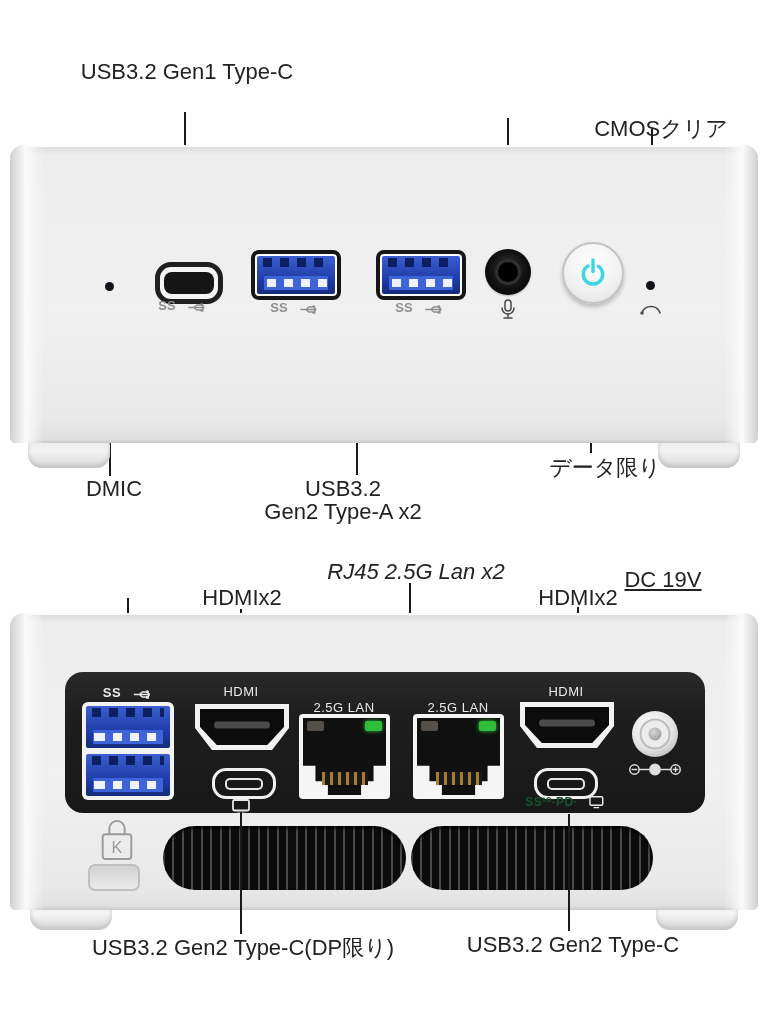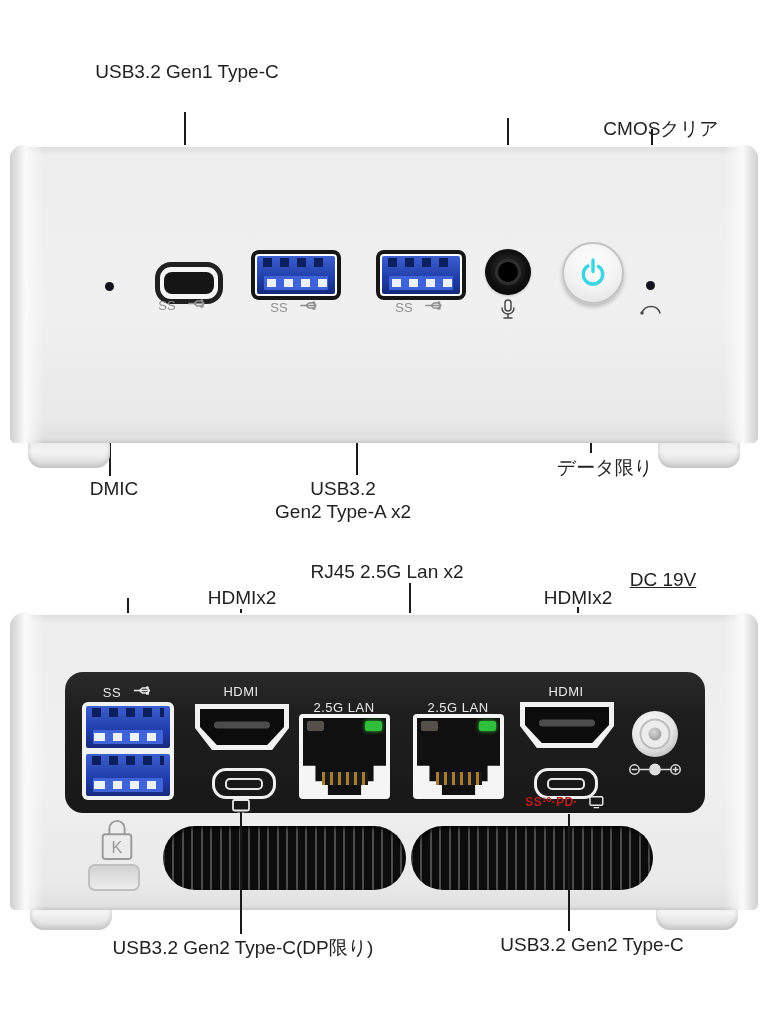--- a/index.html
+++ b/index.html
@@ -1,20 +1,20 @@
 <!DOCTYPE html>
 <html><head>
 <meta charset="utf-8">
 <style>
   html,body{margin:0;padding:0;background:#fff;}
   .stage{position:relative;width:768px;height:1024px;background:#ffffff;overflow:hidden;
          font-family:"Liberation Sans","DejaVu Sans",sans-serif;color:#1f1f1f;}
   
   .lbl{position:absolute;transform:translateX(-50%);text-align:center;
-       font-size:19px;line-height:23px;color:#222;white-space:nowrap;}
+       font-size:22px;line-height:23px;color:#222;white-space:nowrap;}
   .vline{position:absolute;width:1.5px;background:#1a1a1a;}
   .hline{position:absolute;height:1.5px;background:#1a1a1a;}
   .z6{z-index:6;}
   
   .chassis{position:absolute;left:10px;width:748px;z-index:1;
      background:linear-gradient(180deg,#d9d9d9 0,#ededed 10px,#f0f0f0 55%,#e9e9e9 92%,#dedede 100%);
      border-radius:14px 14px 6px 6px;
      box-shadow:inset 0 2px 0 #fcfcfc, inset 0 -2px 3px #c9c9c9;}
   .chassis::before,.chassis::after{content:"";position:absolute;top:0;bottom:0;width:34px;z-index:0;}
   .chassis::before{left:0;background:linear-gradient(90deg,#cfcfcf,#fafafa 45%,rgba(240,240,240,0));border-radius:14px 0 0 6px;}
@@ -28,22 +28,22 @@
   .usbc-front{position:absolute;left:155px;top:262px;width:58px;height:32px;z-index:2;
       border:5px solid #202020;border-radius:16px;background:#f5f5f5;}
   .usbc-front i{position:absolute;left:4px;right:4px;top:5px;bottom:5px;border-radius:8px;background:#151515;display:block;}
   .usba-front{position:absolute;top:250px;width:90px;height:50px;z-index:2;
       border:4px solid #161616;border-radius:8px;background:#fdfdfd;padding:2px;box-sizing:border-box;}
   .usba-in{position:relative;width:100%;height:100%;background:linear-gradient(180deg,#3c5ecf 0,#1f3da8 60%,#142a7c 100%);border-radius:2px;overflow:hidden;}
   .usba-in::before{content:"";position:absolute;left:6px;right:6px;top:2px;height:9px;
       background:repeating-linear-gradient(90deg,#0c1f60 0 9px,rgba(0,0,0,0) 9px 17px);}
   .usba-in::after{content:"";position:absolute;left:7px;right:7px;bottom:4px;height:14px;background:#3f63d8;border-radius:1px;
       background-image:repeating-linear-gradient(90deg,#eef2ff 0 9px,rgba(0,0,0,0) 9px 17px);background-position:3px 3px;background-size:auto 8px;background-repeat:repeat-x;}
-  .ss-tag{position:absolute;transform:translateX(-50%);display:flex;align-items:flex-start;gap:12px;z-index:2;
-      font-size:13px;font-weight:normal;color:#8f8f8f;}
+  .ss-tag{position:absolute;transform:translateX(-50%);display:flex;align-items:flex-end;gap:12px;z-index:2;
+      font-size:13px;font-weight:bold;color:#8f8f8f;}
   .ss-tag svg{color:#8f8f8f;}
   .jack35{position:absolute;left:485px;top:249px;width:46px;height:46px;border-radius:50%;z-index:2;
       background:radial-gradient(circle at 50% 45%,#3a3a3a 0,#101010 55%,#000 100%);box-shadow:0 1px 2px #bbb;}
   .jack35 i{position:absolute;left:50%;top:50%;width:20px;height:20px;transform:translate(-50%,-50%);
       border-radius:50%;background:#000;border:3px solid #2f2f2f;display:block;}
   .power-btn{position:absolute;left:562px;top:242px;width:58px;height:58px;border-radius:50%;z-index:2;
       background:radial-gradient(circle at 50% 32%,#ffffff 0,#f2f2f2 55%,#dfdfdf 100%);
       border:2px solid #c3c3c3;box-shadow:0 3px 4px rgba(0,0,0,.22);display:flex;align-items:center;justify-content:center;}
   .icon-under{position:absolute;transform:translateX(-50%);z-index:2;}
   
@@ -76,21 +76,21 @@
   .dcjack .r1{position:absolute;left:50%;top:50%;width:27px;height:27px;transform:translate(-50%,-50%);
       border-radius:50%;background:#ececec;border:2px solid #bdbdbd;}
   .dcjack .r2{position:absolute;left:50%;top:50%;width:13px;height:13px;transform:translate(-50%,-50%);
       border-radius:50%;background:radial-gradient(circle at 40% 35%,#d8d8d8,#8b8b8b);}
   .vent{position:absolute;top:826px;height:64px;z-index:2;border-radius:32px;background:#0c0c0c;
       background-image:repeating-linear-gradient(90deg,rgba(110,110,110,.65) 0 1.6px,rgba(0,0,0,0) 1.6px 9.5px);
       box-shadow:inset 0 2px 4px #000;}
   .kslot{position:absolute;left:88px;top:864px;width:48px;height:23px;z-index:2;
       background:linear-gradient(180deg,#d2d2d2,#ececec);border:2px solid #c0c0c0;border-radius:7px;}
   .badge{position:absolute;transform:translateX(-50%);display:flex;align-items:center;gap:11px;z-index:3;
-      color:#b91c1c;font-size:12px;font-weight:bold;letter-spacing:.3px;white-space:nowrap;}
+      color:#14532d;font-size:12px;font-weight:bold;letter-spacing:.3px;white-space:nowrap;}
 </style>
 </head>
 <body>
 
 <div class="stage">
 
   <div class="lbl" style="left:187px;top:60px;">
     <div>USB3.2 Gen1 Type-C</div>
   </div>
   <div class="lbl" style="left:661px;top:117px;">
@@ -179,33 +179,33 @@
   <div class="icon-under" style="left:651px;top:298px;">
     <svg width="26" height="17" viewBox="0 0 26 17">
         <path d="M4 15 A9.5 9.5 0 0 1 22 15" fill="none" stroke="#4a4a4a" stroke-width="1.5" stroke-linecap="round"></path>
       <circle cx="4" cy="15" r="1.7" fill="#4a4a4a"></circle>
       </svg>
   </div>
 
   <div class="lbl" style="left:242px;top:586px;">
     <div>HDMIx2</div>
   </div>
-  <div class="lbl" style="left:387px;top:560px;">
+  <div class="lbl" style="left:416px;top:560px;font-style:italic;">
     <div>RJ45 2.5G Lan x2</div>
   </div>
   <div class="lbl" style="left:578px;top:586px;">
     <div>HDMIx2</div>
   </div>
   <div class="lbl" style="left:663px;top:568px;text-decoration:underline;">
     <div>DC 19V</div>
   </div>
   <div class="lbl" style="left:243px;top:936px;">
     <div>USB3.2 Gen2 Type-C(DP限り)</div>
   </div>
-  <div class="lbl" style="left:573px;top:933px;margin-left:19px;">
+  <div class="lbl" style="left:573px;top:933px;">
     <div>USB3.2 Gen2 Type-C</div>
   </div>
 
   <div class="vline" style="left:127px;top:598px;height:88px;"></div>
   <div class="vline" style="left:240px;top:609px;height:77px;"></div>
   <div class="vline" style="left:409px;top:583px;height:61px;"></div>
   <div class="hline" style="left:357px;top:643px;width:108px;"></div>
   <div class="vline" style="left:357px;top:644px;height:56px;"></div>
   <div class="vline" style="left:463px;top:644px;height:56px;"></div>
   <div class="vline" style="left:577px;top:607px;height:79px;"></div>

